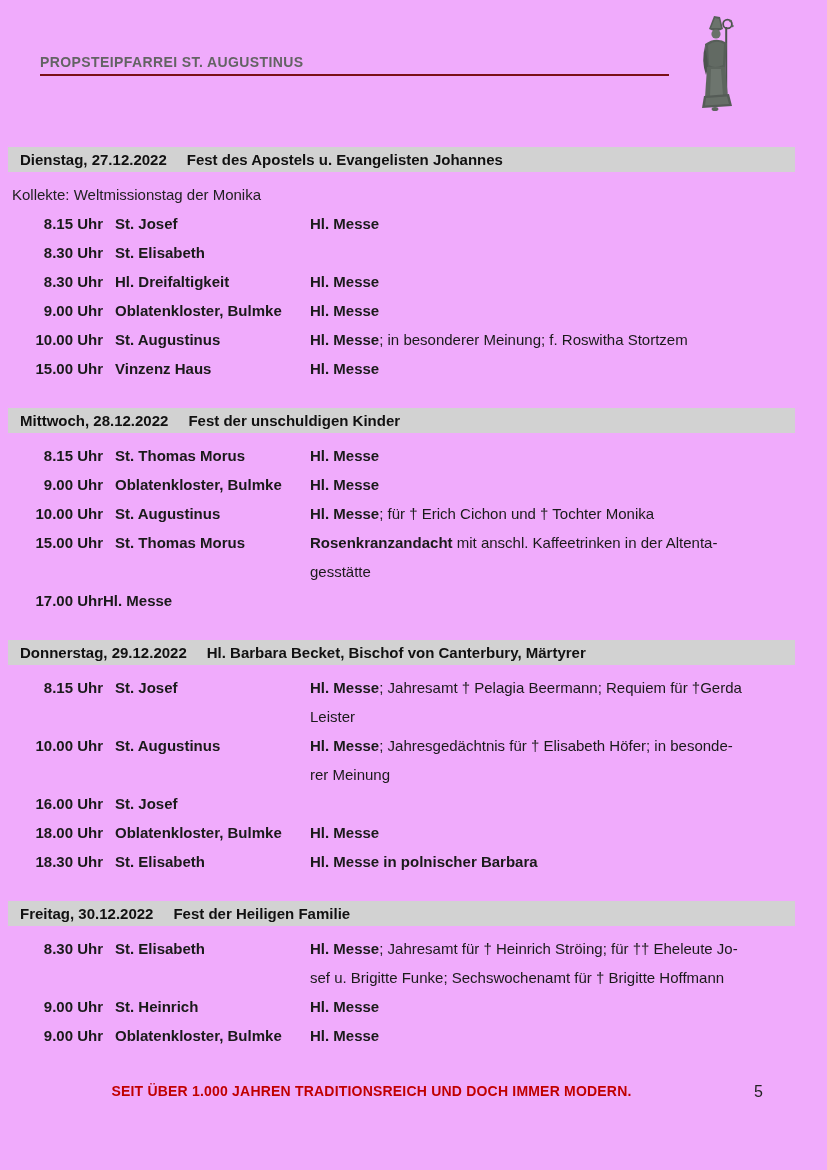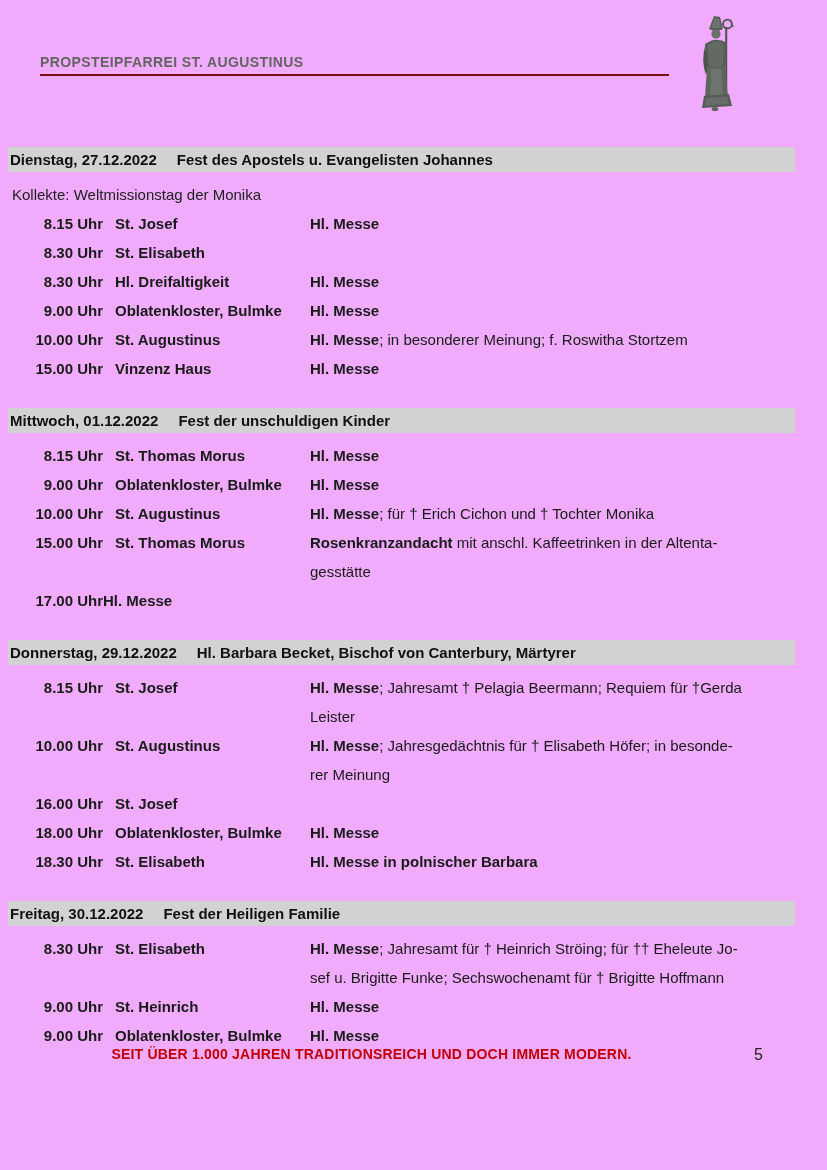--- a/index.html
+++ b/index.html
@@ -48,21 +48,21 @@
     width: 787px;
   }
   .section { margin-top: 25px; }
   .section:first-child { margin-top: 0; }
 
   .day-bar {
     height: 25px;
     background: #d2d2d2;
     display: flex;
     align-items: center;
-    padding-left: 2px;
+    padding-left: 12px;
     box-sizing: border-box;
     font-size: 15px;
     font-weight: 700;
     color: #111;
     margin-bottom: 8px;
     white-space: nowrap;
   }
   .day-feast { margin-left: 20px; }
 
   .section-note {
@@ -90,21 +90,21 @@
     white-space: nowrap;
   }
   .cell-desc { font-weight: 400; }
   .event-bold { font-weight: 700; }
   .event-detail { font-weight: 400; white-space: pre-wrap; }
 
   
   .footer {
     position: absolute;
     left: 8px;
-    top: 1046px;
+    top: 1083px;
     width: 787px;
     height: 22px;
   }
   .footer-slogan {
     position: absolute;
     left: 0;
     right: 60px;
     text-align: center;
     font-size: 14px;
     font-weight: 700;
@@ -205,21 +205,21 @@
     <div class="cell-location">Vinzenz Haus</div>
     <div class="cell-desc">
       <span class="event-bold">Hl. Messe</span><span class="event-detail"></span>
     </div>
   </div>
 </div>
   </section>
 
   <section class="section">
     <div class="day-bar">
-      <span class="day-date">Mittwoch, 01.12.2022</span>
+      <span class="day-date">Mittwoch, 28.12.2022</span>
       <span class="day-feast">Fest der unschuldigen Kinder</span>
     </div>
 
     <div class="rows">
   <div class="row">
     <div class="cell-time">8.15 Uhr</div>
     <div class="cell-location">St. Thomas Morus</div>
     <div class="cell-desc">
       <span class="event-bold">Hl. Messe</span><span class="event-detail"></span>
     </div>

